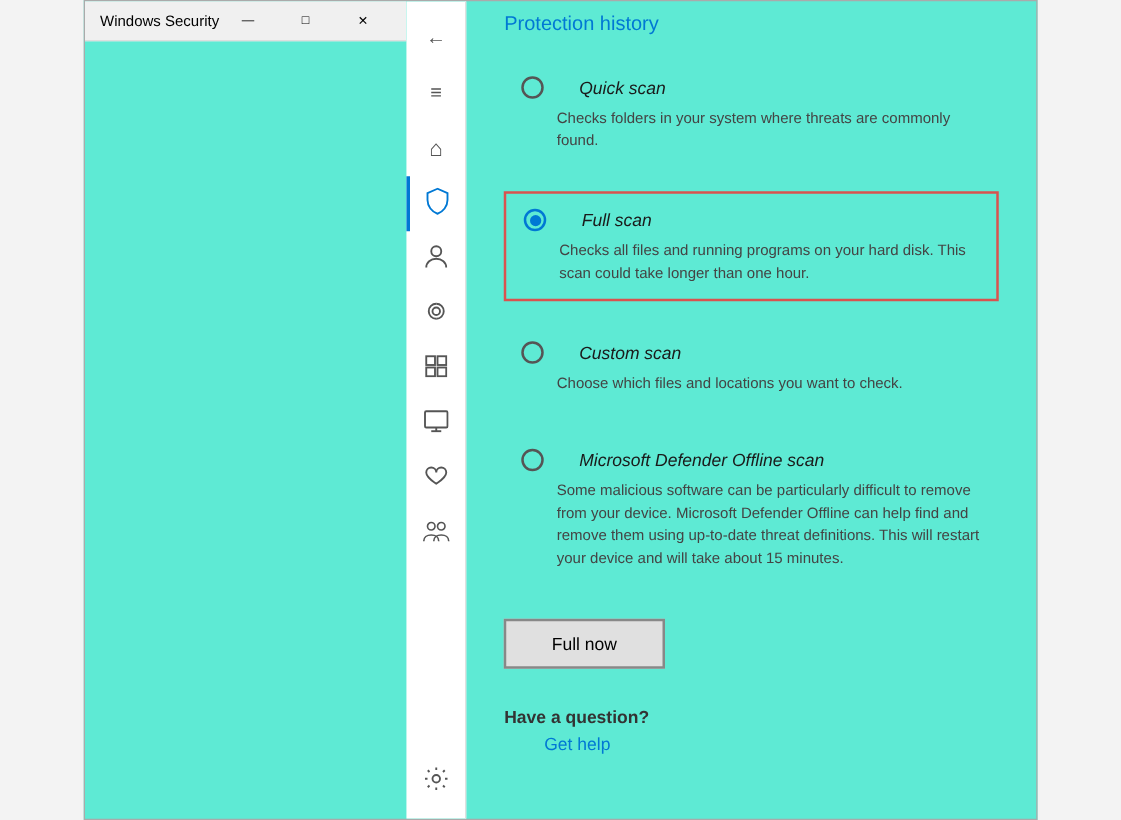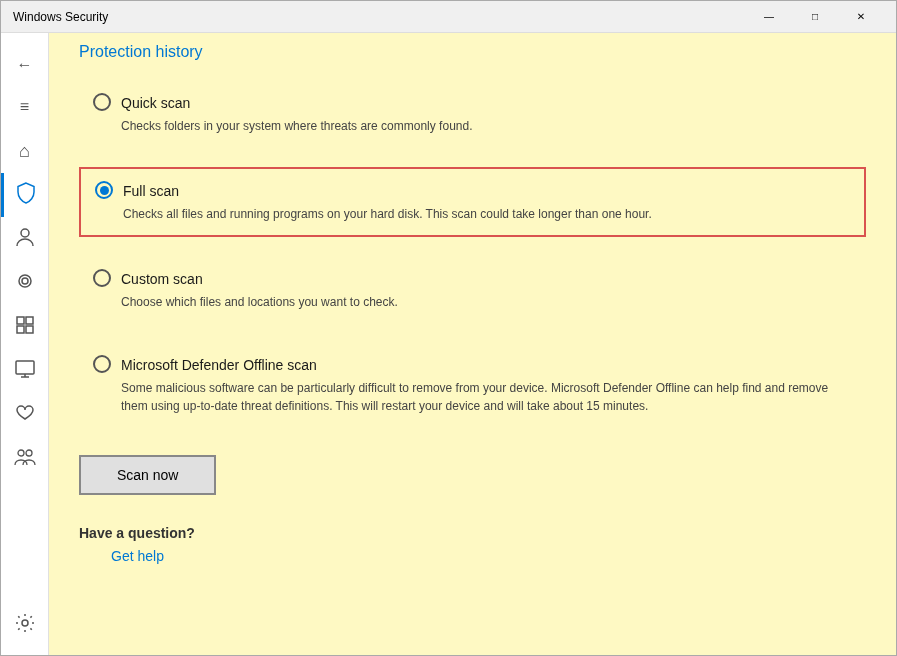--- a/index.html
+++ b/index.html
@@ -7,26 +7,26 @@
       font-family: 'Segoe UI', Arial, sans-serif;
       background: #f3f3f3;
       display: flex;
       justify-content: center;
       align-items: center;
       width: 897px;
       height: 656px;
       overflow: hidden;
     }
     .window {
-      width: 897px;
+      width: 763px;
       height: 656px;
-      background: #fef9c3;
+      background: #5eead4;
       border: 1px solid #aaa;
       display: flex;
-      flex-direction: column;
+      flex-direction: row;
     }
     .titlebar {
       height: 32px;
       background: #f0f0f0;
       display: flex;
       align-items: center;
       padding: 0 12px;
       border-bottom: 1px solid #ddd;
       flex-shrink: 0;
     }
@@ -104,23 +104,24 @@
       margin-bottom: 20px;
       padding: 12px 14px;
       cursor: pointer;
     }
     .scan-option.selected {
       border: 2px solid #d9534f;
       border-radius: 0;
     }
     .scan-option-header {
       display: flex;
-      align-items: flex-end;
-      gap: 10px;
+      align-items: center;
+      gap: 28px;
       margin-bottom: 6px;
+      font-style: italic;
     }
     .radio-outer {
       width: 18px;
       height: 18px;
       border-radius: 50%;
       border: 2px solid #555;
       display: flex;
       align-items: center;
       justify-content: center;
       flex-shrink: 0;
@@ -309,21 +310,21 @@
         <div class="scan-option">
           <div class="scan-option-header">
             <div class="radio-outer">
             </div>
             <span class="scan-option-title">Microsoft Defender Offline scan</span>
           </div>
           <p class="scan-option-desc">Some malicious software can be particularly difficult to remove from your device. Microsoft Defender Offline can help find and remove them using up-to-date threat definitions. This will restart your device and will take about 15 minutes.</p>
         </div>
 
         
-        <button class="scan-now-btn">Scan now</button>
+        <button class="scan-now-btn">Full now</button>
 
         
         <p class="have-question">Have a question?</p>
         <a class="get-help-link">Get help</a>
       </div>
     </div>
   </div>
 </div>
 
 </body></html>

